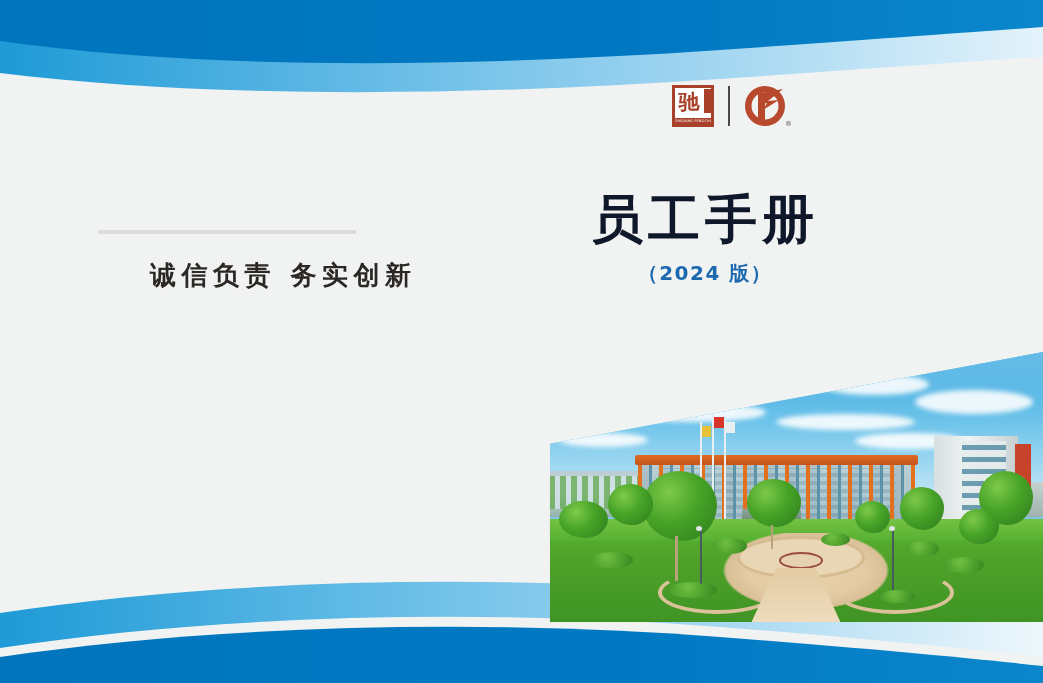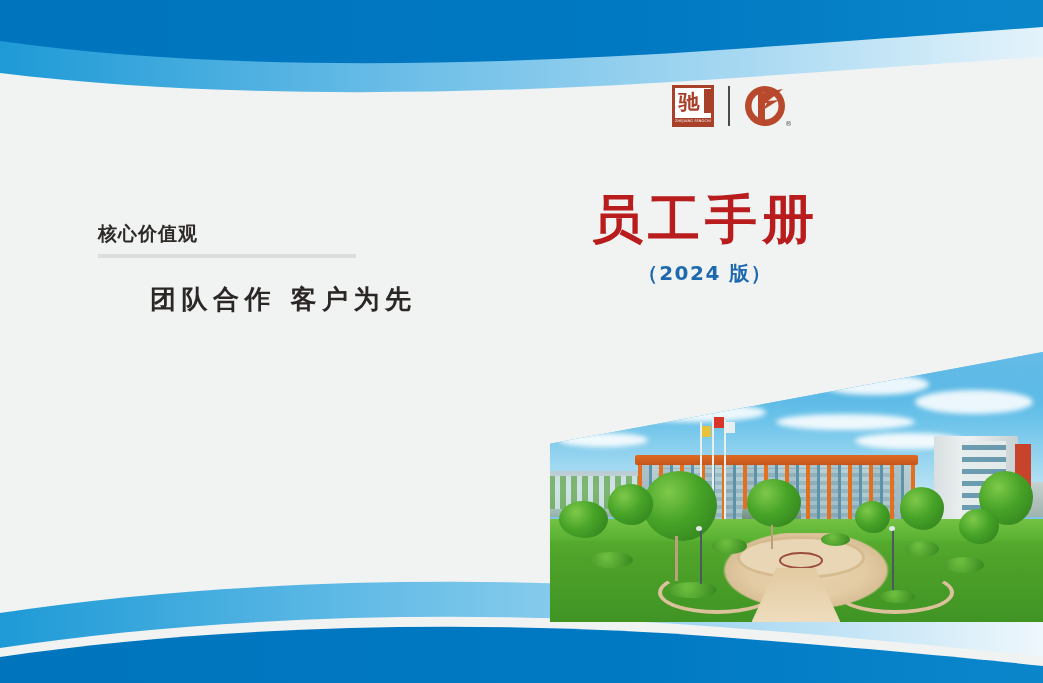--- a/index.html
+++ b/index.html
@@ -130,21 +130,21 @@
     position: absolute;
     left: 560px;
     top: 190px;
     width: 290px;
     text-align: center;
   }
   .main-title {
     font-family: "DejaVu Sans", "Liberation Sans", sans-serif;
     font-size: 52px;
     font-weight: 700;
-    color: #b91c1c;
+    color: #0f172a;
     letter-spacing: 5px;
     line-height: 58px;
     white-space: nowrap;
   }
   .sub-title {
     margin-top: 12px;
     font-family: "DejaVu Sans", "Liberation Sans", sans-serif;
     font-size: 20px;
     font-weight: 700;
     color: #1c69b0;
@@ -540,20 +540,19 @@
     </div>
 
   </div>
 
   <div class="title-wrap">
     <div class="main-title">员工手册</div>
     <div class="sub-title">（2024 版）</div>
   </div>
 
   <div class="values-block">
-    <div class="values-heading">核心价值观</div>
     <div class="values-rule"></div>
     <div class="values-lines">
-      <div class="values-line">团队合作  客户为先</div>
+      <div class="values-line">诚信负责  务实创新</div>
     </div>
   </div>
 
 </div>
 
 </body></html>

